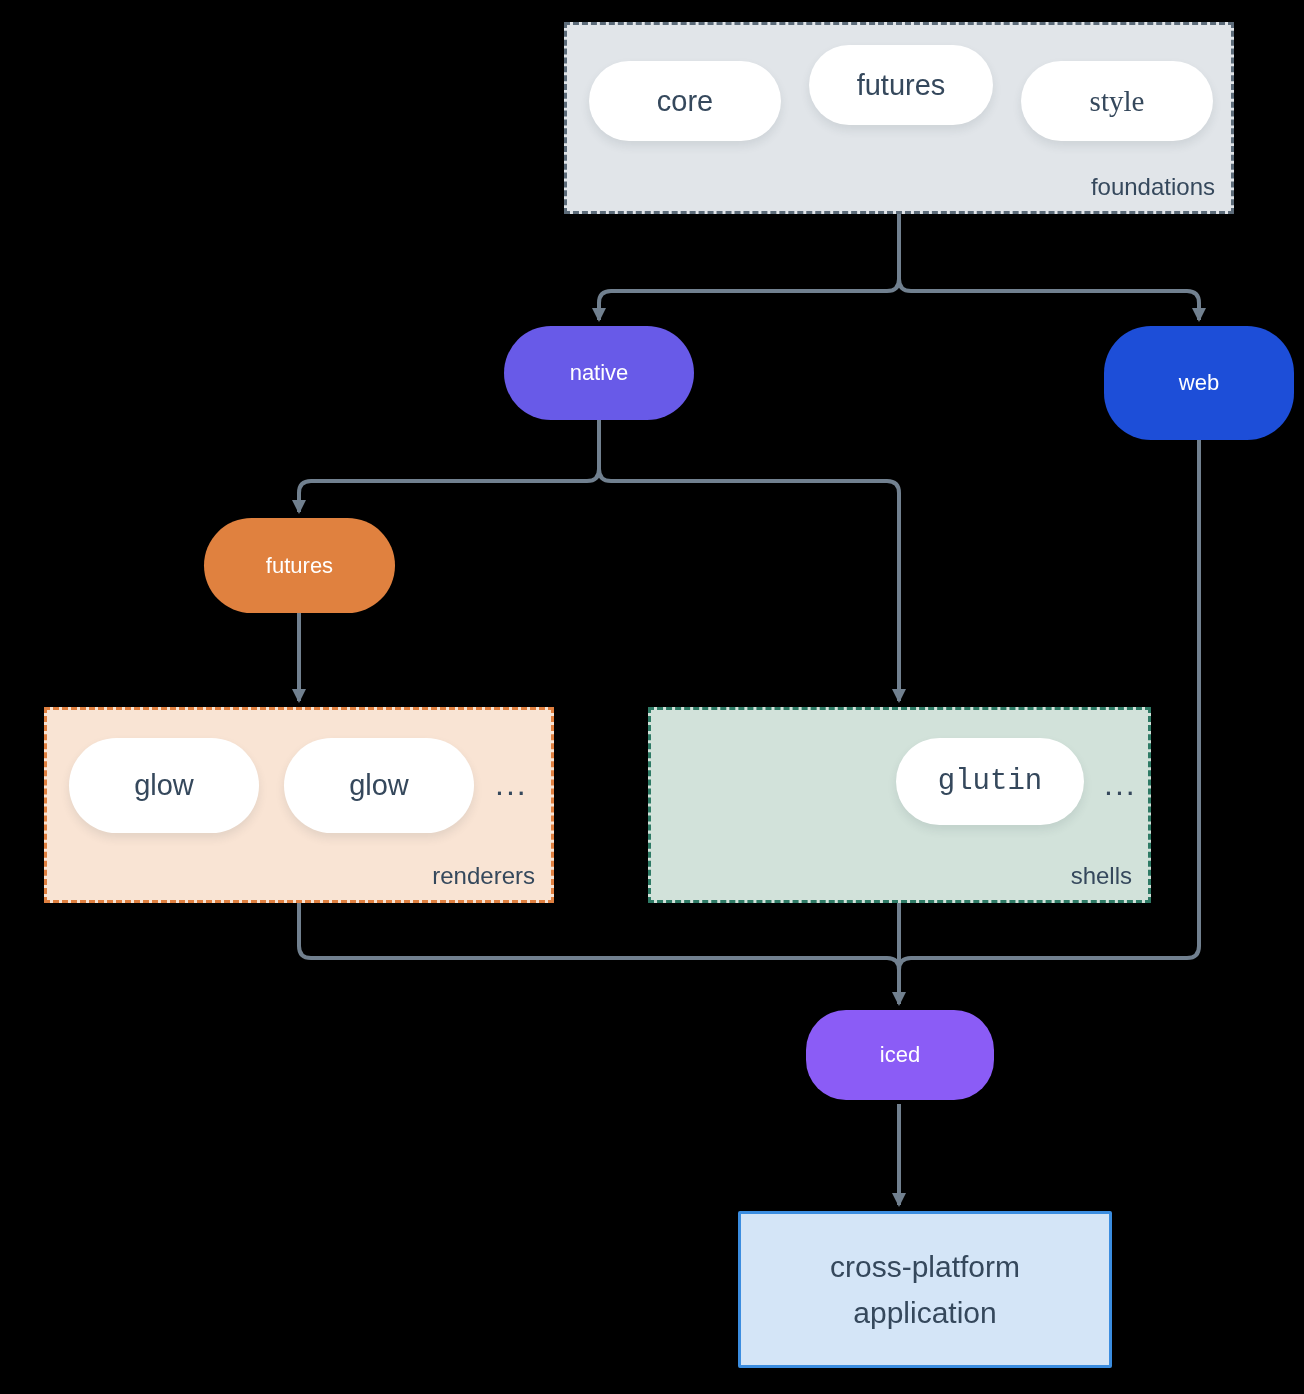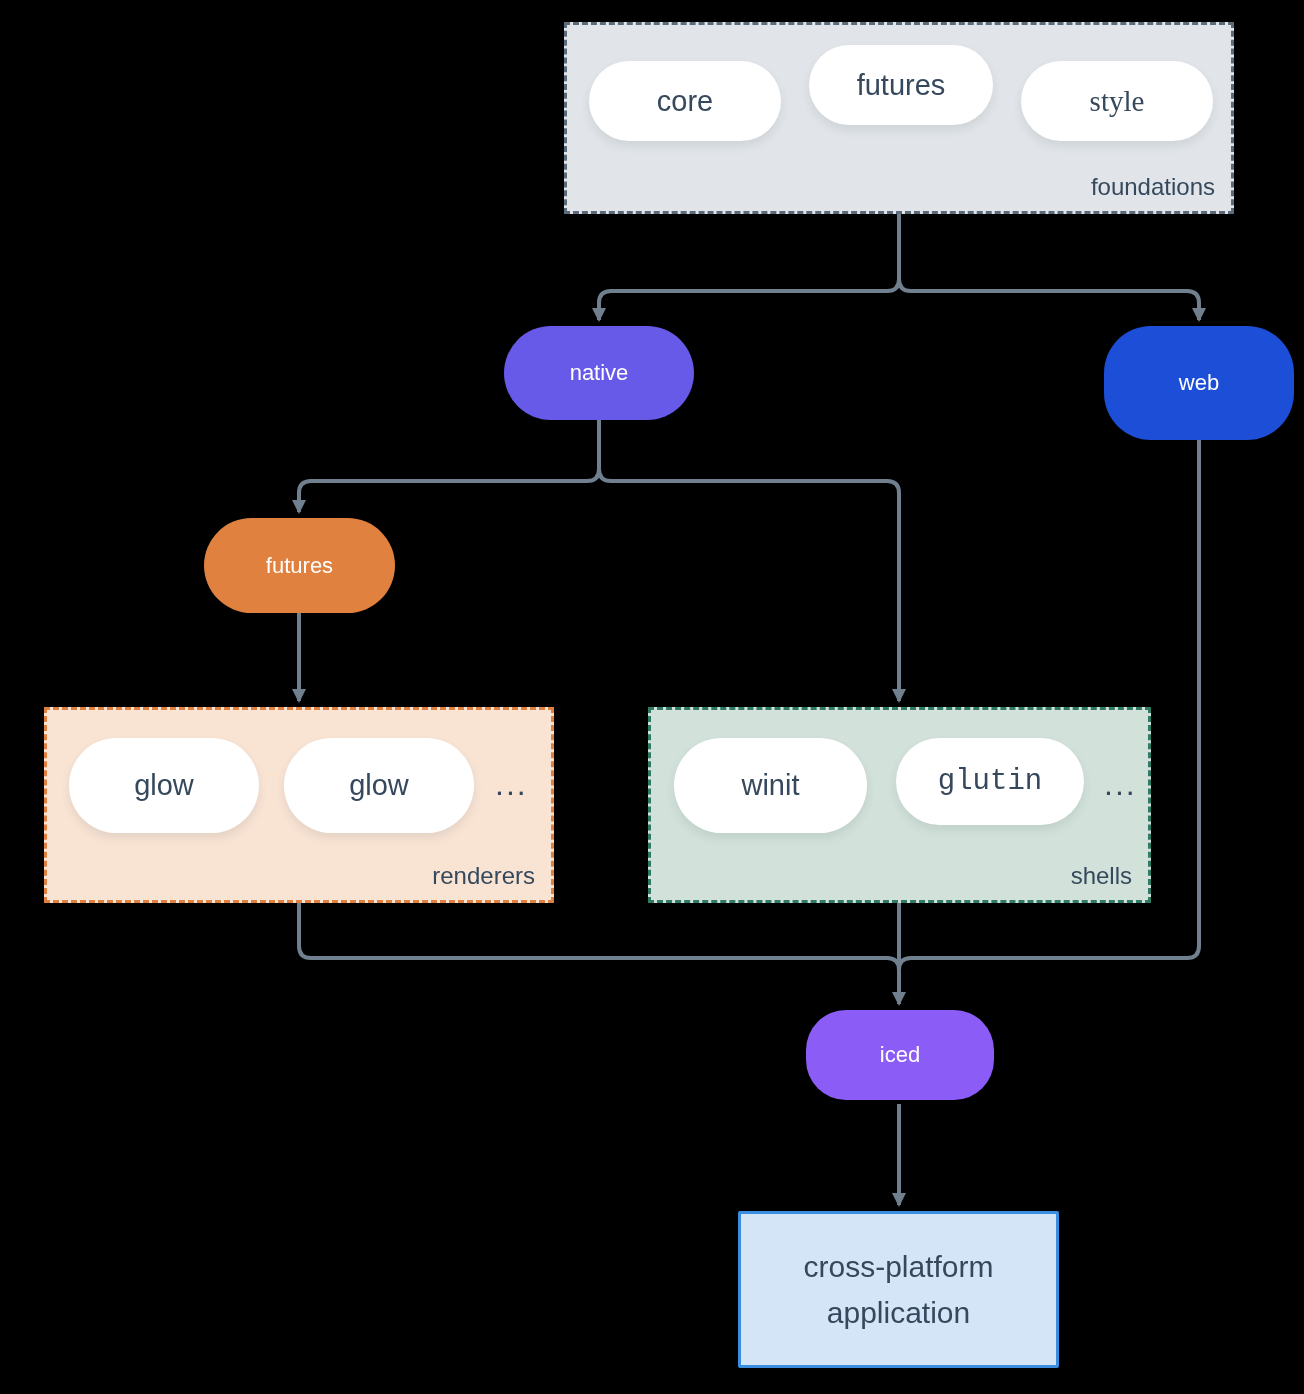--- a/index.html
+++ b/index.html
@@ -49,21 +49,21 @@
   .ellipsis-shells{left:453px;}
   .node{
     position:absolute;z-index:2;display:flex;align-items:center;justify-content:center;
     color:#fff;font-size:22px;box-sizing:border-box;
   }
   .node-native{left:488px;top:326px;width:190px;height:94px;border-radius:47px;background:#685ae8;}
   .node-web{left:1088px;top:326px;width:190px;height:114px;border-radius:47px;background:#1d4ed8;}
   .node-graphics{left:188px;top:518px;width:191px;height:95px;border-radius:48px;background:#e0813f;}
   .node-iced{left:790px;top:1010px;width:188px;height:90px;border-radius:40px;background:#8b5cf6;}
   .node-application{
-    left:722px;top:1211px;width:321px;height:157px;
+    left:722px;top:1211px;width:374px;height:157px;
     background:#d4e5f7;border:3px solid #3b8de0;border-radius:2px;
     flex-direction:column;color:#35485c;font-size:30px;line-height:46px;
   }
 </style>
 </head>
 <body>
 
 <div id="canvas">
 
   <svg id="edges" width="1304" height="1394" viewBox="0 0 1304 1394">
@@ -114,23 +114,20 @@
       <span>glow</span>
     </div>
     <div class="pill pill-b">
       <span>glow</span>
     </div>
     <div class="ellipsis ellipsis-renderers">...</div>
     <div class="cluster-label">renderers</div>
   </div>
 
   <div class="cluster cluster-shells">
-    <div class="pill pill-a2">
-      <span>winit</span>
-    </div>
     <div class="pill pill-b2">
       <span>glutin</span>
     </div>
     <div class="ellipsis ellipsis-shells">...</div>
     <div class="cluster-label">shells</div>
   </div>
 
   <div class="node node-iced">
     <span>iced</span>
   </div>

